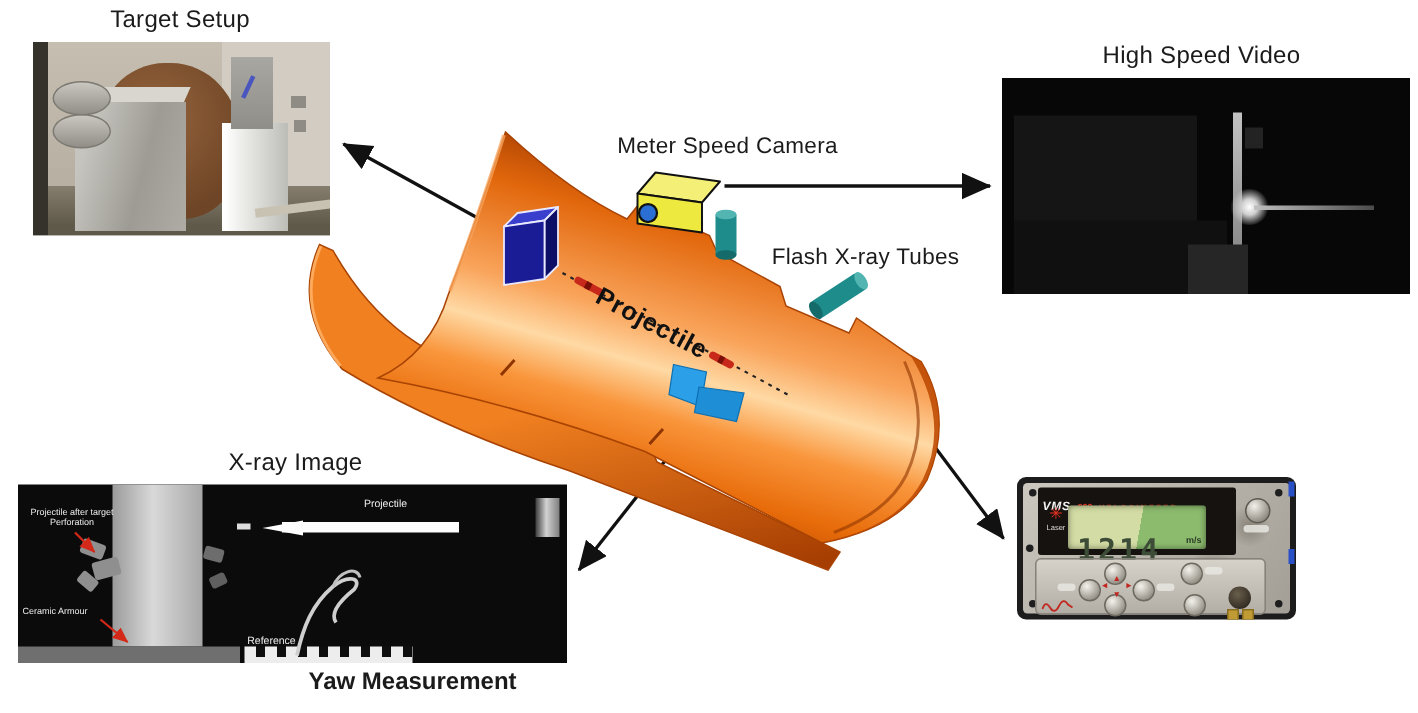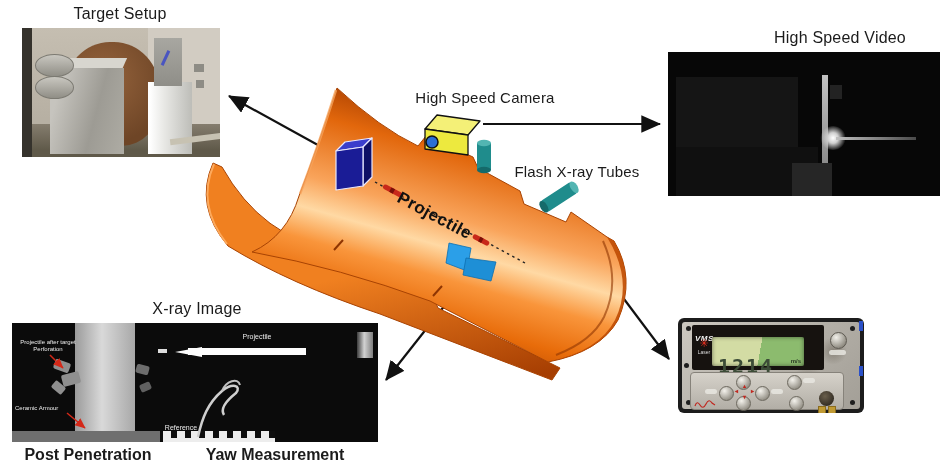--- a/index.html
+++ b/index.html
@@ -180,42 +180,42 @@
     </g>
 
     <g stroke="#0d6fb0" stroke-width="0.8">
       <polygon points="449,243 471,248 467,271 446,263" fill="#2B9FE8"></polygon>
       <polygon points="466,258 496,262 491,281 463,275" fill="#1E8FD6"></polygon>
     </g>
   </svg>
 
   <div class="rot-label" style="left:403px;top:188px;">Projectile</div>
 
-  <div class="lbl lbl-sm" style="left:485px;top:89px;">High Speed Camera</div>
+  <div class="lbl lbl-sm" style="left:485px;top:89px;">Meter Speed Camera</div>
   <div class="lbl lbl-sm" style="left:577px;top:163px;">Flash X-ray Tubes</div>
 
   <div class="lbl" style="left:120px;top:5px;">Target Setup</div>
   <div class="photo ts" style="left:22px;top:28px;width:198px;height:129px;">
     <div class="abs edge"></div>
     <div class="abs wallR"></div>
     <div class="abs table"></div>
     <div class="abs barrel"></div>
     <div class="abs blockTop"></div>
     <div class="abs blockL"></div>
     <div class="abs disc" style="top:26px;"></div>
     <div class="abs disc" style="top:48px;"></div>
     <div class="abs blockR"></div>
     <div class="abs blockS"></div>
     <div class="abs scribble"></div>
     <div class="abs tab" style="left:172px;top:36px;width:10px;height:8px;"></div>
     <div class="abs tab" style="left:174px;top:52px;width:8px;height:8px;"></div>
     <div class="abs rail"></div>
   </div>
 
-  <div class="lbl" style="left:840px;top:29px;">High Speed Video</div>
+  <div class="lbl" style="left:801px;top:29px;">High Speed Video</div>
   <div class="photo hv" style="left:668px;top:52px;width:272px;height:144px;">
     <div class="abs blkA"></div>
     <div class="abs blkB"></div>
     <div class="abs plate"></div>
     <div class="abs sq"></div>
     <div class="abs flash"></div>
     <div class="abs rod"></div>
     <div class="abs blkC"></div>
   </div>
 
@@ -251,21 +251,20 @@
       <line x1="55" y1="90" x2="73" y2="105" stroke="#D42818" stroke-width="1.5" marker-end="url(#ahr2)"></line>
       <defs>
         <marker id="ahr2" markerWidth="9" markerHeight="8" refX="6.5" refY="3" orient="auto">
           <path d="M0,0 L7,3 L0,6 Z" fill="#D42818"></path>
         </marker>
       </defs>
       <path d="M186,114 C190,95 196,80 210,68 C220,60 230,62 224,70 C214,78 208,86 212,92" fill="none" stroke="#cfcfcf" stroke-width="2.5"></path>
       <path d="M210,68 C214,58 226,54 228,62" fill="none" stroke="#c0c0c0" stroke-width="2"></path>
     </svg>
   </div>
-  <div class="cap" style="left:88px;top:446px;">Post Penetration</div>
   <div class="cap" style="left:275px;top:446px;">Yaw Measurement</div>
 
   <div class="photo vm" style="left:678px;top:318px;width:186px;height:95px;">
     <div class="abs face"></div>
     <div class="abs spot" style="left:110px;top:50px;width:40px;height:30px;"></div>
     <div class="abs spot" style="left:140px;top:20px;width:30px;height:26px;"></div>
     <div class="abs screw" style="left:8px;top:8px;"></div>
     <div class="abs screw" style="left:172px;top:8px;"></div>
     <div class="abs screw" style="left:8px;top:82px;"></div>
     <div class="abs screw" style="left:172px;top:82px;"></div>

